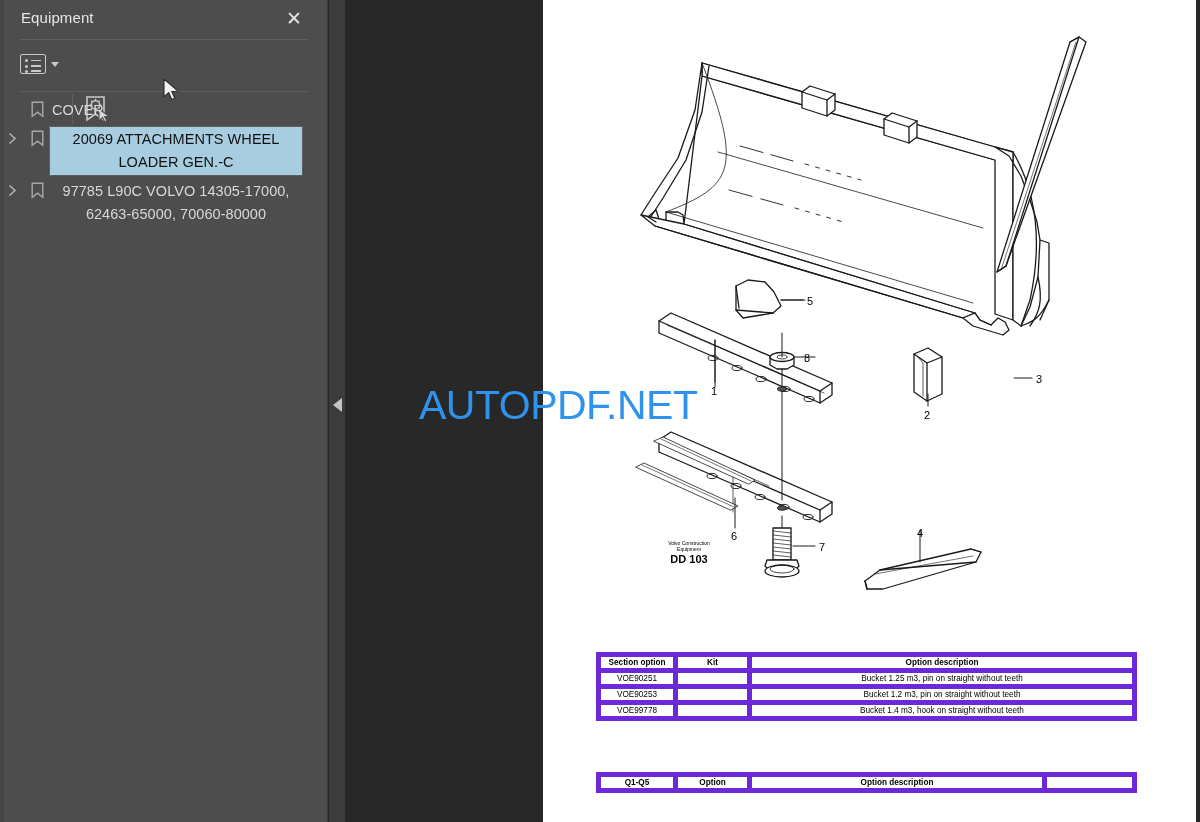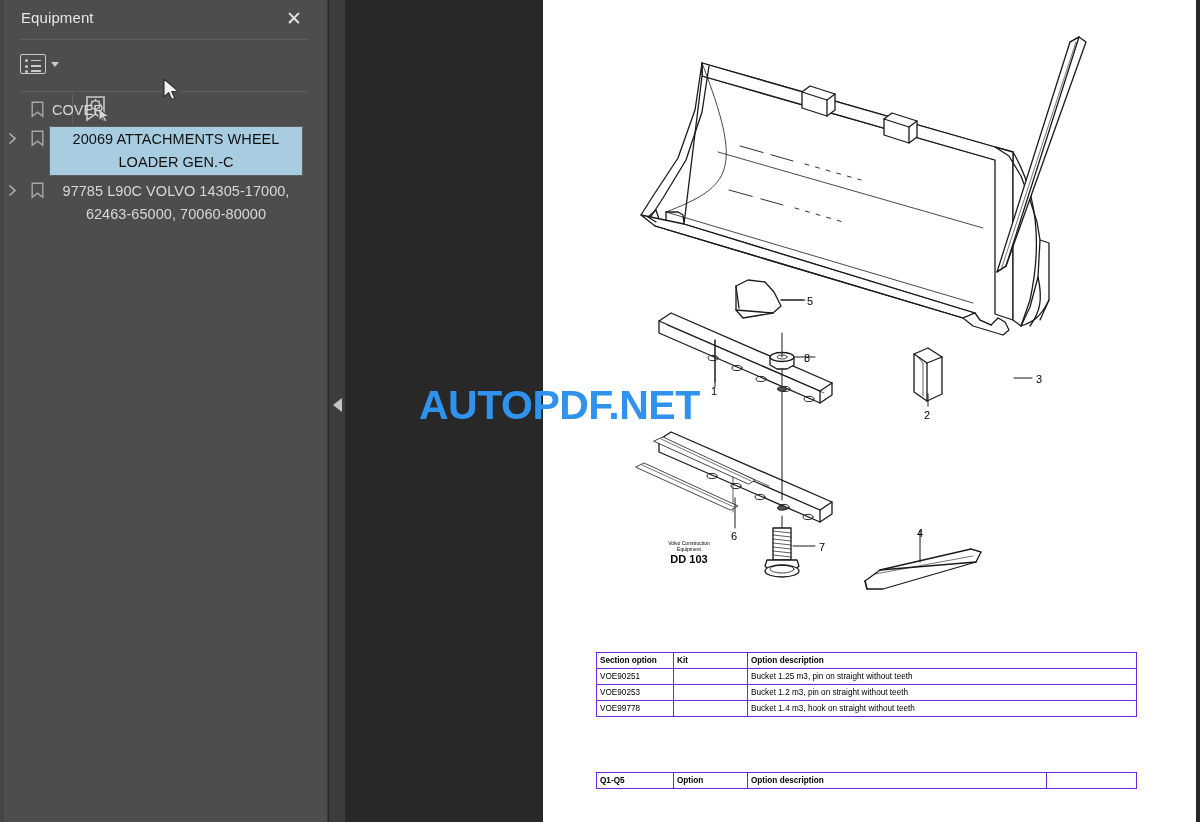--- a/index.html
+++ b/index.html
@@ -108,32 +108,32 @@
   #page {
     position: absolute; left: 543px; top: 0;
     width: 653px; height: 822px; background: #ffffff;
     overflow: hidden;
   }
   #page-svg { position: absolute; left: 0; top: 0; }
 
   
   #watermark {
     position: absolute; left: 419px; top: 382px;
-    font-size: 41px; font-weight: bold; color: #2f93ee;
+    font-size: 41px; font-weight: normal; color: #2f93ee;
     letter-spacing: -.5px; z-index: 30; white-space: nowrap;
     font-family: "Liberation Sans", sans-serif;
   }
 
   
   .opt-table {
     position: absolute; border-collapse: collapse;
     font-size: 8.2px; color: #000; font-family: "Liberation Sans", sans-serif;
   }
   .opt-table td, .opt-table th {
-    border: 1px solid #6d28d9; padding: 1px 3px; text-align: left;
+    border: 5px solid #6d28d9; padding: 1px 3px; text-align: center;
     font-weight: normal; height: 16px; vertical-align: middle;
   }
   .opt-table th { font-weight: bold; }
   #table1 { left: 53px; top: 652px; width: 541px; }
   #table2 { left: 53px; top: 750px; width: 541px; margin-top: 22px; }
   .c-sec { width: 77px; } .c-kit { width: 74px; } .c-desc { } .c-end { width: 90px; }
 
   
   #cursor { position: absolute; left: 163px; top: 78px; z-index: 60; pointer-events: none; }
 </style>

